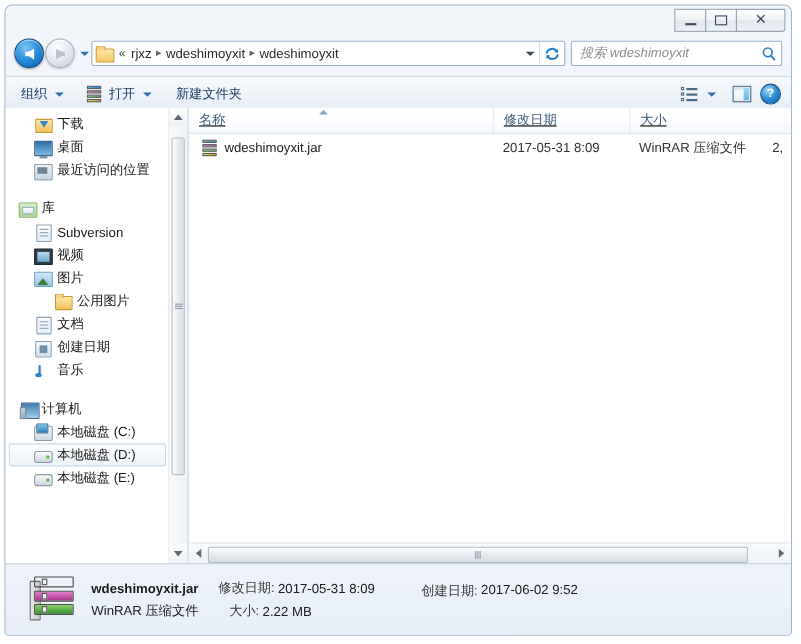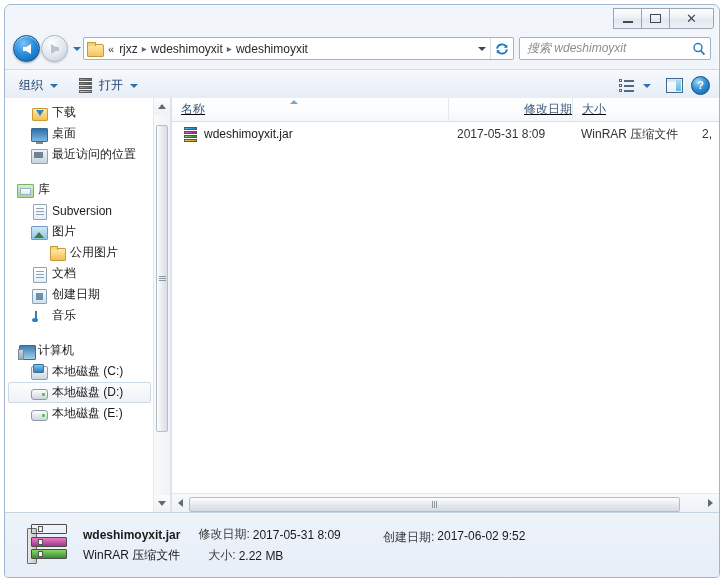--- a/index.html
+++ b/index.html
@@ -253,21 +253,21 @@
   .col{
     height:24px;display:flex;align-items:center;box-sizing:border-box;
     color:#3d5a77;font-size:12px;padding-left:9px;position:relative;
   }
   .col + .col{border-left:1px solid #e2e9f1;}
   .col .sortmark{
     position:absolute;left:50%;top:2px;margin-left:-20px;
     width:0;height:0;border-left:4px solid transparent;border-right:4px solid transparent;border-bottom:4px solid #7fa6c9;
   }
   .c-name{width:276px;}
-  .c-date{width:124px;justify-content:flex-end;}
+  .c-date{width:124px;}
   .c-type{width:120px;}
   .c-size{flex:1;}
 
   .rows{position:absolute;left:0;top:24px;right:0;bottom:18px;}
   .row{
     display:flex;align-items:center;height:22px;margin:1px 2px 0 2px;
     border:1px solid transparent;border-radius:2px;box-sizing:border-box;
   }
   .row .cell{padding-left:8px;font-size:12px;color:#1b1b1b;box-sizing:border-box;display:flex;align-items:center;}
   .cell.name{width:274px;}
@@ -398,20 +398,23 @@
     <div class="tb-item">
       <span class="rar-ico">
           <i></i>
           <i></i>
           <i></i>
           <i></i>
         </span>
       <span class="lbl">打开</span>
       <span class="caret tb-caret"></span>
     </div>
+    <div class="tb-item">
+      <span class="lbl">新建文件夹</span>
+    </div>
     <div class="tb-spacer"></div>
     <div class="tb-right">
       <div class="tb-item" style="margin-left:0;padding:0 4px;">
         <span class="viewicon">
           <span class="vi-rows">
             <u style="top:1px;"></u>
               <b style="top:2px;width:10px;"></b>
             <u style="top:6px;"></u>
               <b style="top:7px;width:10px;"></b>
             <u style="top:11px;"></u>
@@ -460,20 +463,26 @@
           <span class="nitxt">库</span>
         </div>
         <div class="nav-item">
           <span class="ni">
               <span class="ico-doc" style="position:absolute;left:0;"></span>
             </span>
           <span class="nitxt">Subversion</span>
         </div>
         <div class="nav-item">
           <span class="ni">
+              <span class="ico-video" style="position:absolute;left:0;"></span>
+            </span>
+          <span class="nitxt">视频</span>
+        </div>
+        <div class="nav-item">
+          <span class="ni">
               <span class="ico-pic" style="position:absolute;left:0;"></span>
             </span>
           <span class="nitxt">图片</span>
         </div>
         <div class="nav-item indent1">
           <span class="ni">
               <span class="ico-folder" style="position:absolute;left:1px;"></span>
             </span>
           <span class="nitxt">公用图片</span>
         </div>

